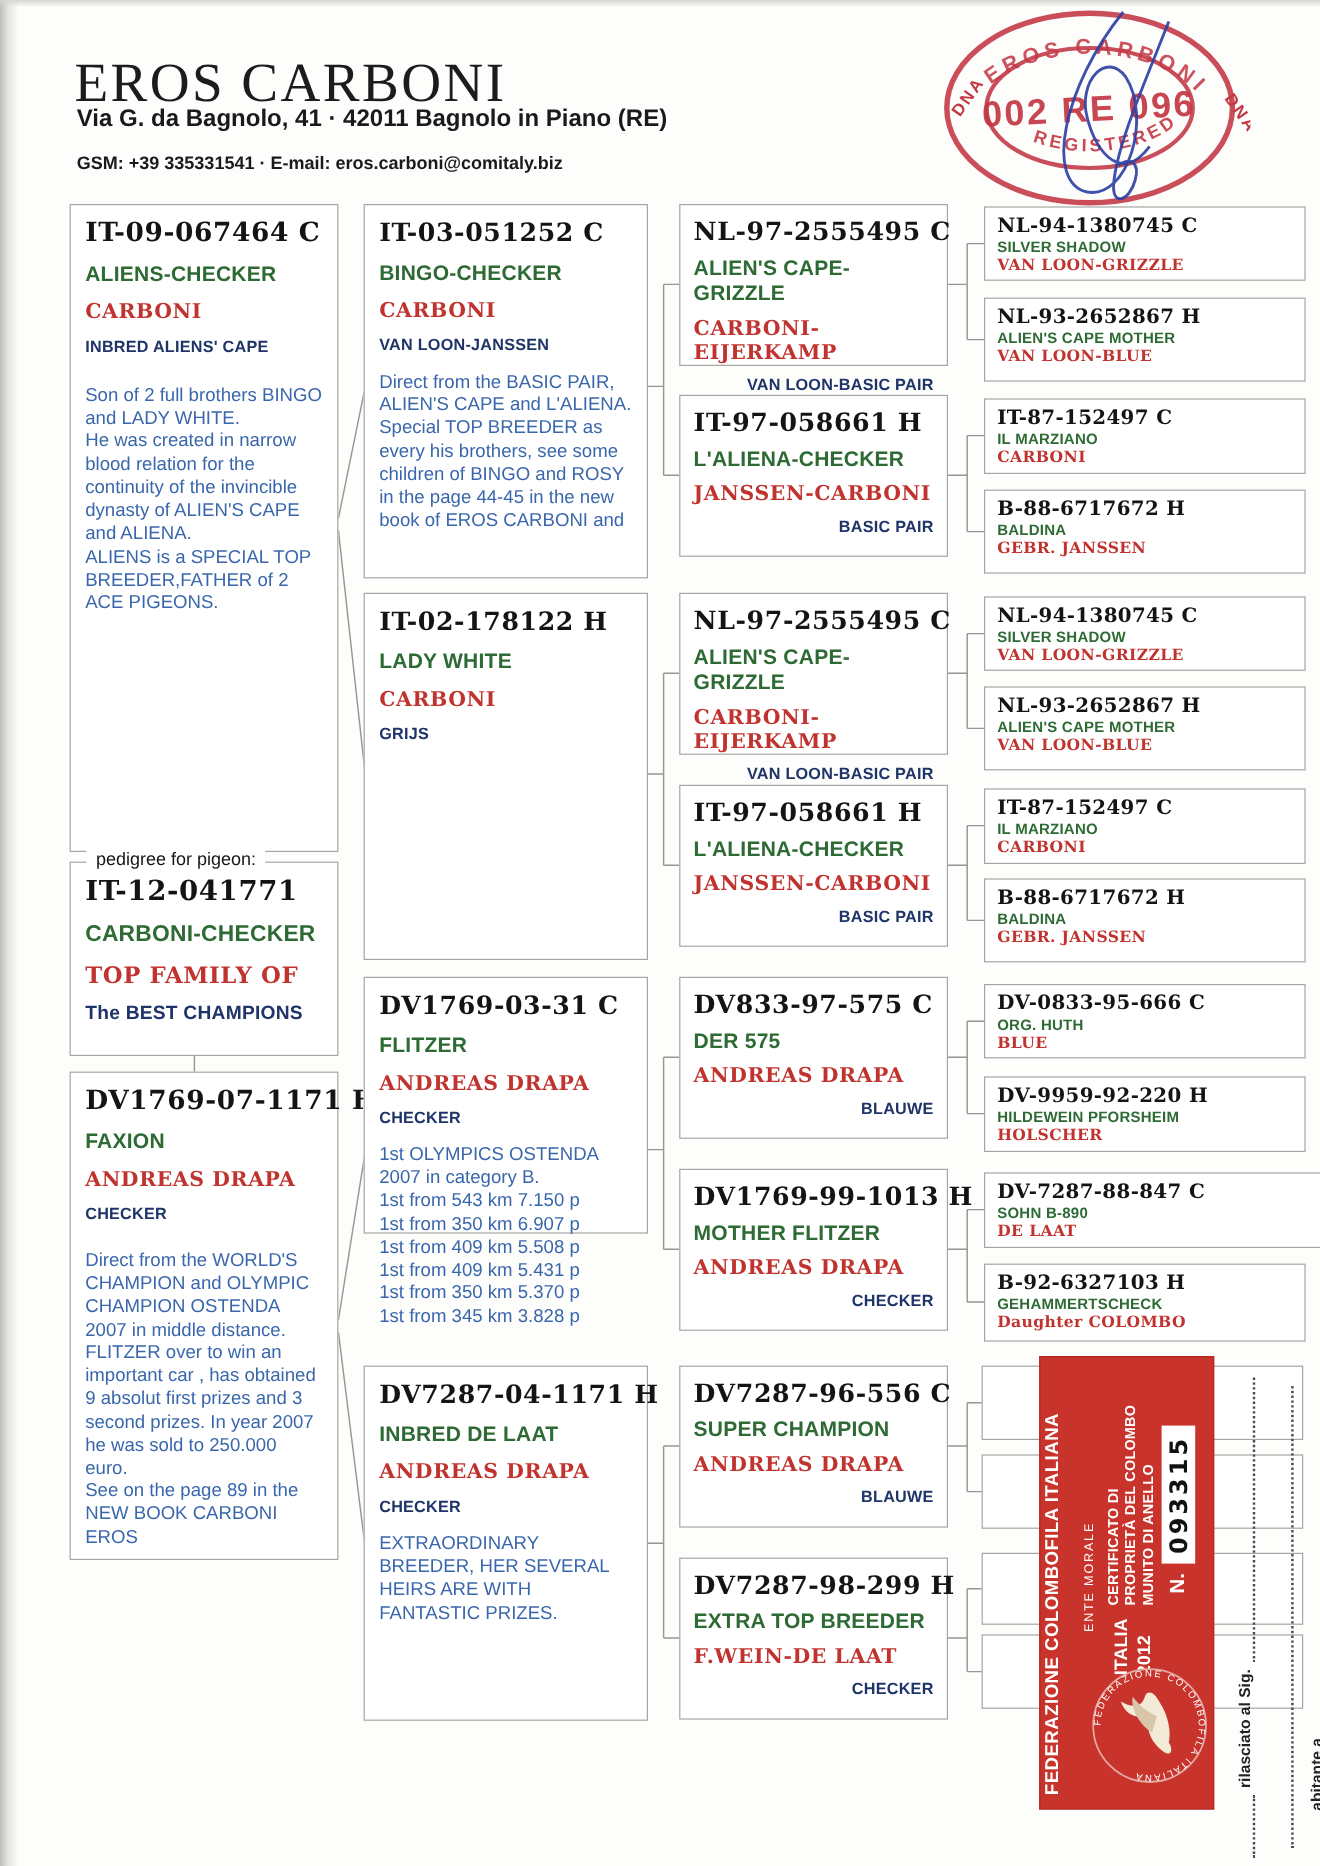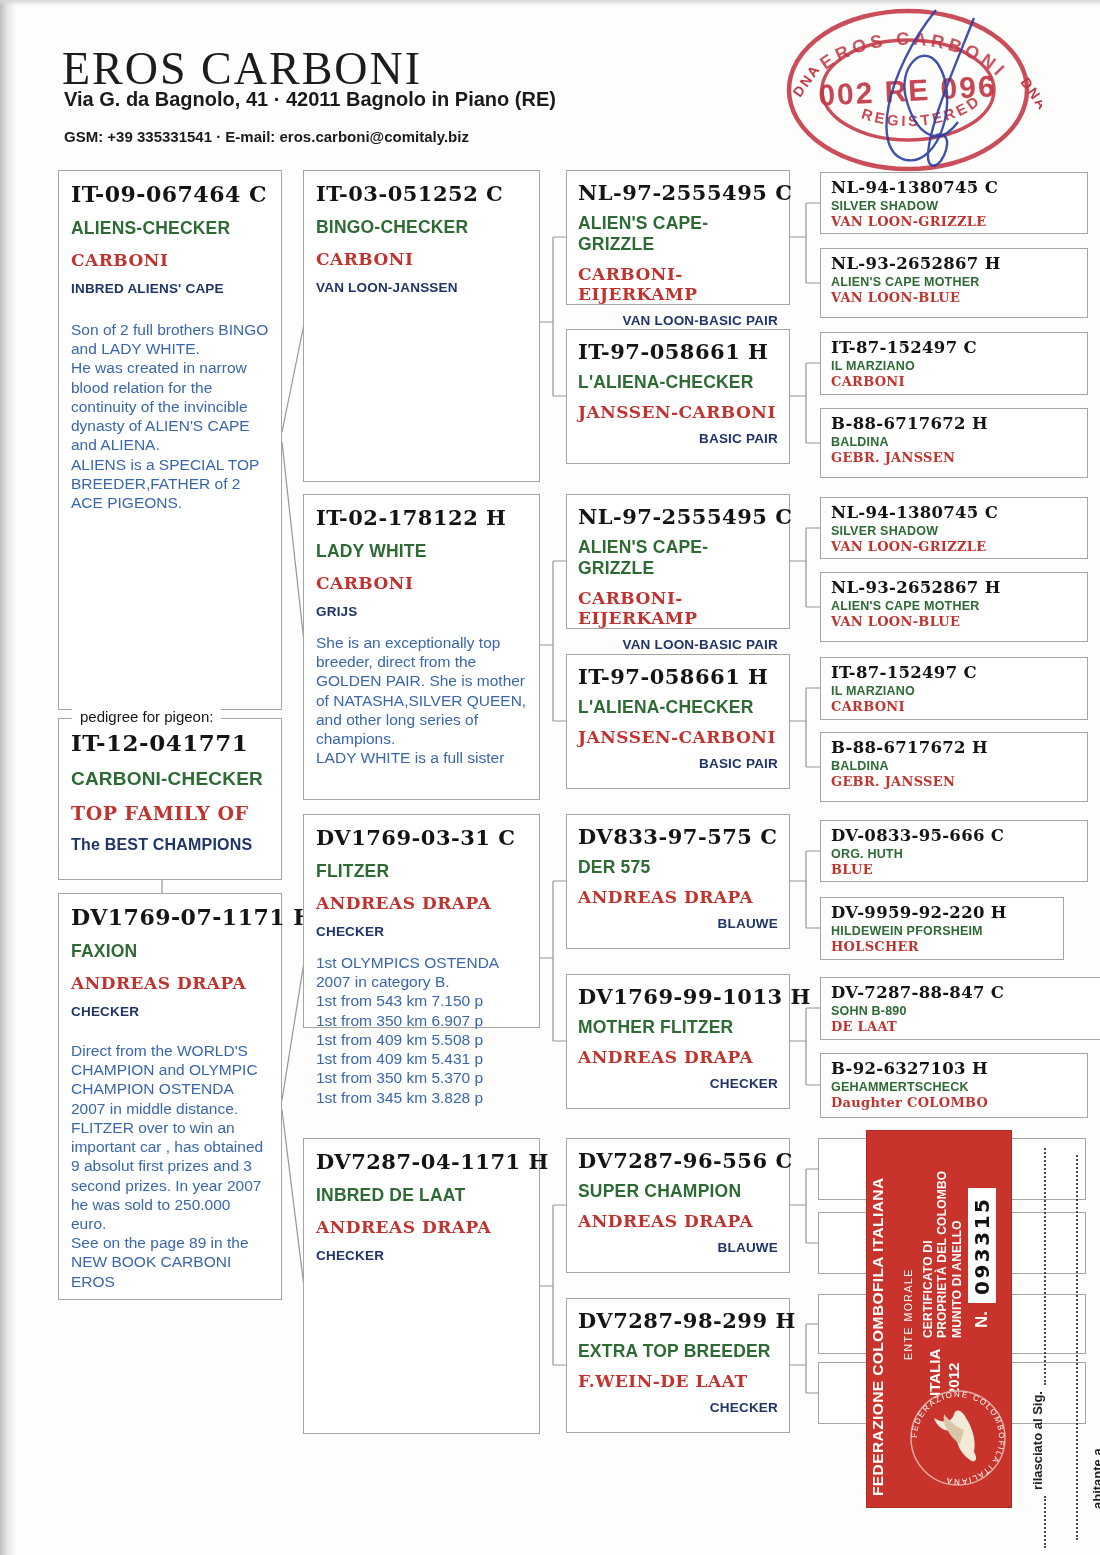--- a/index.html
+++ b/index.html
@@ -162,47 +162,47 @@
     <div class="desc">Direct from the WORLD'S CHAMPION  and OLYMPIC CHAMPION OSTENDA 2007 in middle distance.
 FLITZER over to win an important car , has obtained 9 absolut first prizes and 3 second prizes. In year 2007 he was sold to 250.000 euro.
 See on the page 89 in the NEW BOOK CARBONI EROS</div>
   </div>
 
   <div class="bx" style="left:303px;top:170px;width:237px;height:312px">
     <div class="ring">IT-03-051252 C</div>
     <div class="gname">BINGO-CHECKER</div>
     <div class="breeder">CARBONI</div>
     <div class="strain">VAN LOON-JANSSEN</div>
+    <div class="desc">Direct from the BASIC PAIR, ALIEN'S CAPE and L'ALIENA. Special TOP BREEDER as every his brothers, see  some children of BINGO and ROSY in the page 44-45 in the new book of EROS CARBONI and</div>
   </div>
   <div class="bx" style="left:303px;top:494px;width:237px;height:306px">
     <div class="ring">IT-02-178122 H</div>
     <div class="gname">LADY WHITE</div>
     <div class="breeder">CARBONI</div>
     <div class="strain">GRIJS</div>
-    <div class="desc">She is an exceptionally top breeder, direct from the GOLDEN PAIR. She is mother of NATASHA,SILVER QUEEN, and other long series of champions.
-LADY WHITE is a full sister</div>
   </div>
   <div class="bx" style="left:303px;top:814px;width:237px;height:214px">
     <div class="ring">DV1769-03-31 C</div>
     <div class="gname">FLITZER</div>
     <div class="breeder">ANDREAS DRAPA</div>
     <div class="strain">CHECKER</div>
     <div class="desc">1st OLYMPICS OSTENDA 2007 in category B.
 1st from 543 km 7.150 p
 1st from 350 km 6.907 p
 1st from 409 km 5.508 p
 1st from 409 km 5.431 p
 1st from 350 km 5.370 p
 1st from 345 km 3.828 p</div>
   </div>
   <div class="bx" style="left:303px;top:1138px;width:237px;height:296px">
     <div class="ring">DV7287-04-1171 H</div>
     <div class="gname">INBRED DE LAAT</div>
     <div class="breeder">ANDREAS DRAPA</div>
     <div class="strain">CHECKER</div>
+    <div class="desc">EXTRAORDINARY BREEDER, HER SEVERAL HEIRS ARE WITH FANTASTIC PRIZES.</div>
   </div>
 
   <div class="bx g3" style="left:566px;top:170px;width:224px;height:135px">
     <div class="ring">NL-97-2555495 C</div>
     <div class="gname">ALIEN'S CAPE-GRIZZLE</div>
     <div class="breeder">CARBONI-EIJERKAMP</div>
     <div class="strain">VAN LOON-BASIC PAIR</div>
   </div>
   <div class="bx g3" style="left:566px;top:329px;width:224px;height:135px">
     <div class="ring">IT-97-058661 H</div>
@@ -285,21 +285,21 @@
   <div class="bx g4" style="left:820px;top:732px;width:268px;height:70px">
     <div class="ring">B-88-6717672 H</div>
     <div class="gname">BALDINA</div>
     <div class="owner">GEBR. JANSSEN</div>
   </div>
   <div class="bx g4" style="left:820px;top:820px;width:268px;height:62px">
     <div class="ring">DV-0833-95-666 C</div>
     <div class="gname">ORG. HUTH</div>
     <div class="owner">BLUE</div>
   </div>
-  <div class="bx g4" style="left:820px;top:897px;width:244px;height:63px">
+  <div class="bx g4" style="left:820px;top:897px;width:268px;height:63px">
     <div class="ring">DV-9959-92-220 H</div>
     <div class="gname">HILDEWEIN PFORSHEIM</div>
     <div class="owner">HOLSCHER</div>
   </div>
   <div class="bx g4" style="left:820px;top:977px;width:296px;height:63px">
     <div class="ring">DV-7287-88-847 C</div>
     <div class="gname">SOHN B-890</div>
     <div class="owner">DE LAAT</div>
   </div>
   <div class="bx g4" style="left:820px;top:1053px;width:268px;height:65px">

